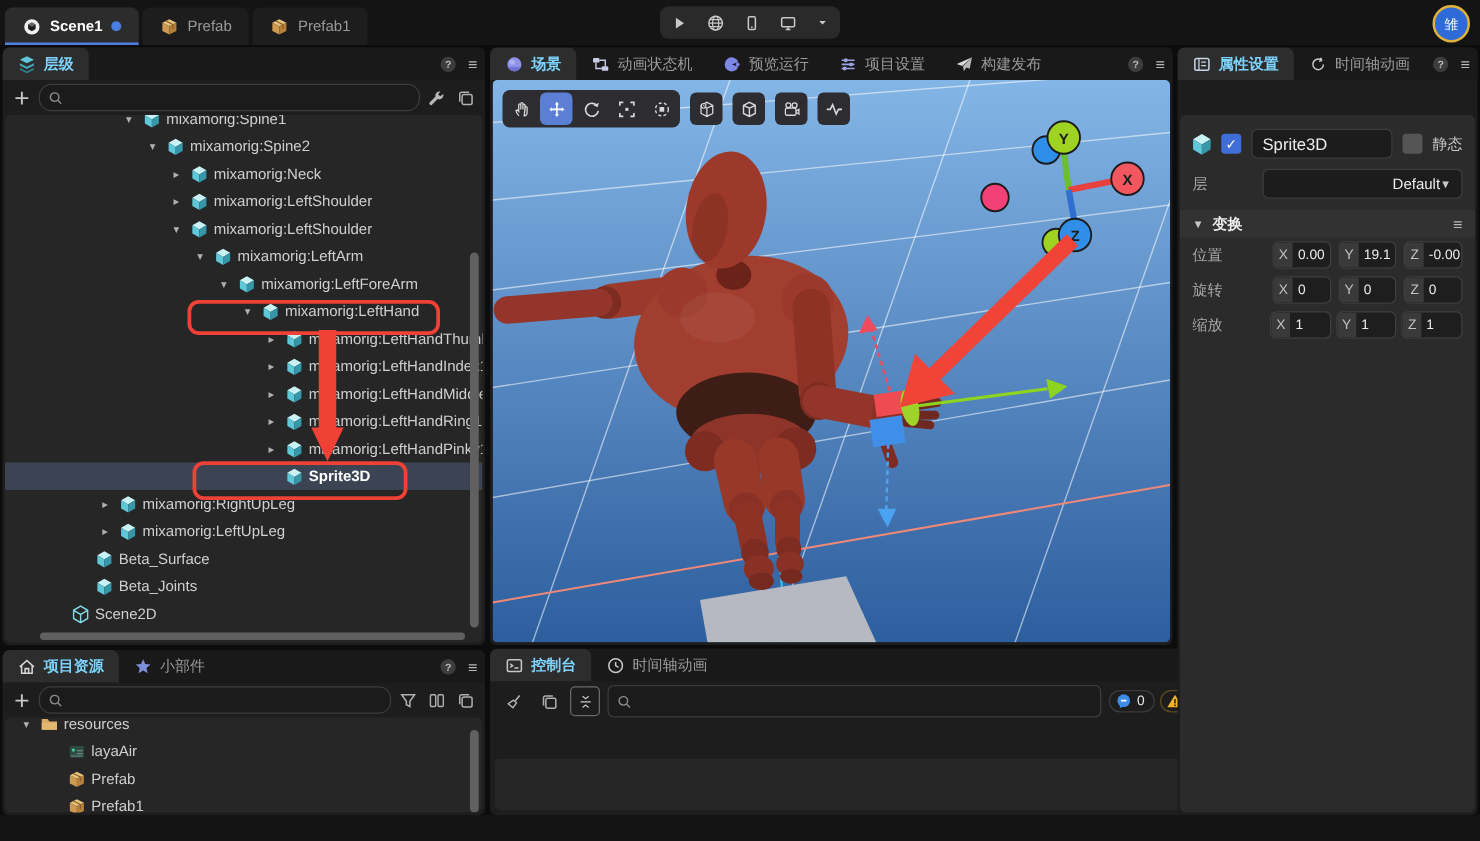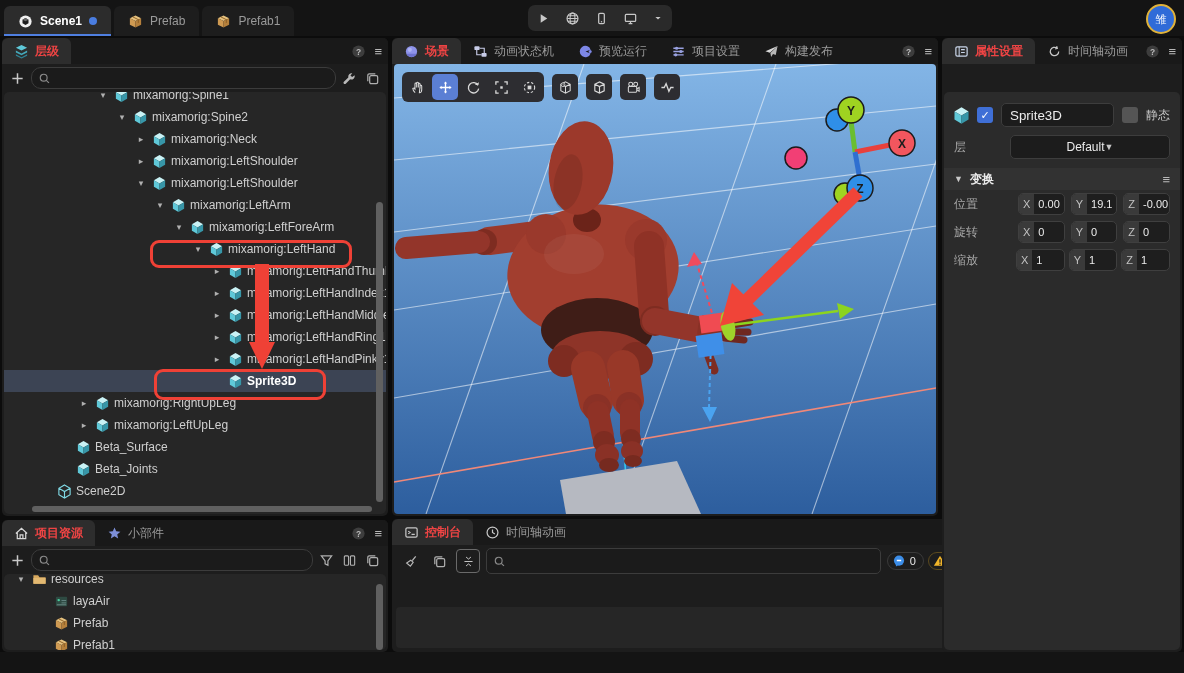--- a/index.html
+++ b/index.html
@@ -15,21 +15,21 @@
   .doc-tab.active{background:#2c2c2c;color:#fff;font-weight:bold;box-shadow:inset 0 -2px 0 #4f7fe0;}
   .mod-dot{width:8px;height:8px;border-radius:50%;background:#4a7de0;}
   #play-pill{position:absolute;left:528px;top:5px;height:26px;background:#2a2a2a;border-radius:7px;
              display:flex;align-items:center;padding:0 8px;gap:14px;}
   #avatar{position:absolute;right:8px;top:4px;width:26px;height:26px;border-radius:50%;background:#2f6bd8;
           border:2px solid #e0b23a;color:#fff;font-size:11px;display:flex;align-items:center;justify-content:center;}
   
   .panel{position:absolute;background:#1d1d1d;border-radius:5px;overflow:hidden;}
   .ptabs{display:flex;align-items:flex-end;height:26px;background:#191919;position:relative;}
   .ptab{display:flex;align-items:center;gap:6px;height:26px;padding:0 12px;color:#9a9a9a;border-radius:6px 6px 0 0;cursor:pointer;}
-  .ptab.active{background:#2d2d2d;color:#ef4444;font-weight:bold;}
+  .ptab.active{background:#2d2d2d;color:#7dd3fc;font-weight:bold;}
   .pright{position:absolute;right:6px;top:0;height:26px;display:flex;align-items:center;gap:8px;}
   .menu-glyph{color:#b8b8b8;font-size:13px;}
   .toolrow{height:28px;display:flex;align-items:center;gap:6px;padding:0 8px;}
   .searchbox{flex:1;height:20px;background:#1b1b1b;border:1px solid #3c3c3c;border-radius:10px;
              display:flex;align-items:center;padding:0 6px;gap:4px;min-width:0;}
   .searchbox input{flex:1;background:transparent;border:none;outline:none;color:#ddd;font-size:11px;min-width:0;}
   
   .treewrap{position:absolute;left:2px;right:2px;bottom:2px;background:#262626;border-radius:5px;overflow:hidden;}
   .trow{height:22px;display:flex;align-items:center;gap:4px;white-space:nowrap;cursor:pointer;color:#cfcfcf;}
   .trow .arr{width:14px;color:#b0b0b0;font-size:9px;text-align:center;flex:none;}
@@ -921,21 +921,21 @@
             <path d="M14 4.5 8 8 8 15 14 11.5Z" fill="#3796a8"></path>
           </svg>
         </span>
       <span class="chk on">✓</span>
       <input class="field" style="flex: 1 1 0%;" value="Sprite3D">
       <span class="chk off"></span>
       <span>静态</span>
     </div>
     <div class="irow" style="height:30px;">
       <span class="proplabel" style="width:48px;">层</span>
-      <div class="field" style="flex:1;justify-content:center;">
+      <div class="field" style="flex:1;justify-content:flex-end;">
         <span>Default</span>
         <span style="color:#c8c8c8;font-size:9px;">▼</span>
       </div>
     </div>
     <div class="sect-head" style="margin-top:6px;">
       <span style="font-size:9px;color:#c8c8c8;">▼</span>
       <span>变换</span>
       <span style="flex:1;"></span>
       <span class="menu-glyph">≡</span>
     </div>

